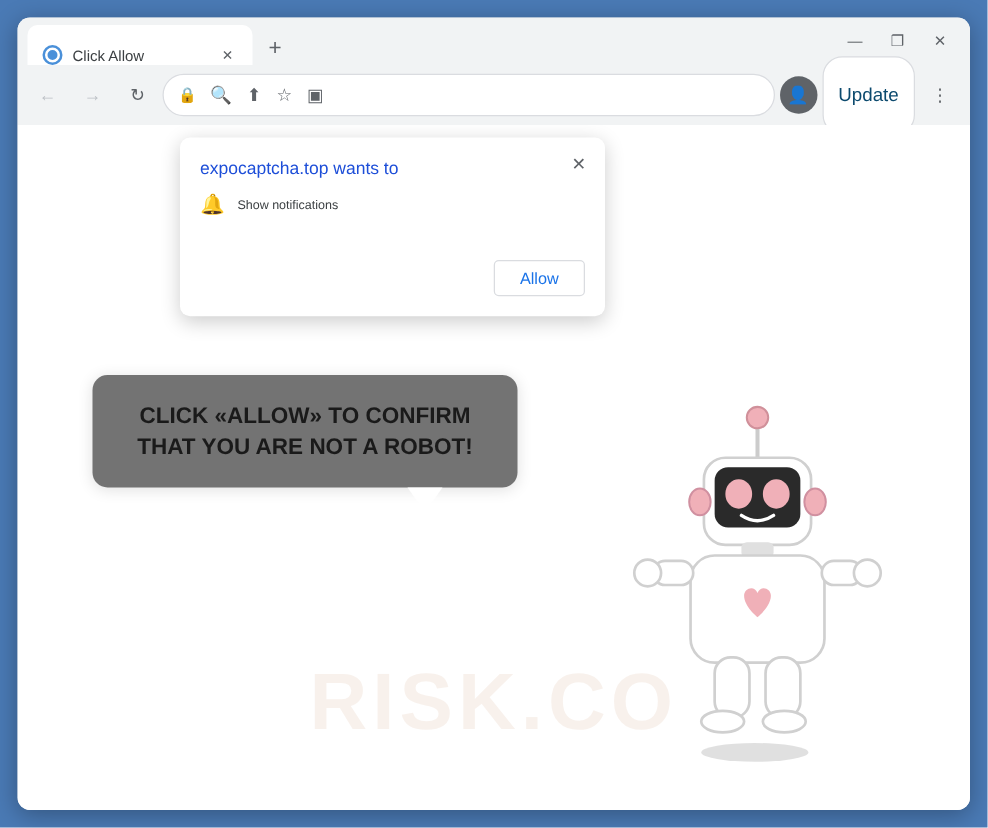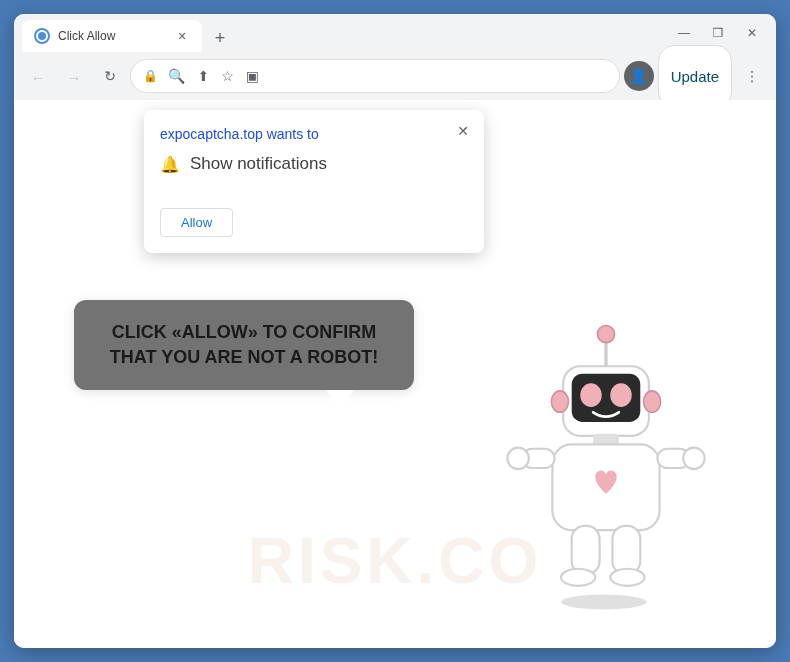--- a/index.html
+++ b/index.html
@@ -40,21 +40,21 @@
       align-items: flex-end;
       flex: 1;
       height: 100%;
     }
 
     .tab {
       background: #ffffff;
       border-radius: 8px 8px 0 0;
       height: 32px;
       display: flex;
-      align-items: center;
+      align-items: flex-end;
       padding: 0 12px;
       gap: 8px;
       min-width: 180px;
       max-width: 240px;
       position: relative;
     }
 
     .tab-favicon {
       width: 16px;
       height: 16px;
@@ -274,27 +274,27 @@
       gap: 10px;
       margin-bottom: 16px;
     }
 
     .bell-icon {
       font-size: 16px;
       color: #5f6368;
     }
 
     .permission-text {
-      font-size: 17px;
+      font-size: 10px;
       color: #3c4043;
     }
 
     .popup-buttons {
       display: flex;
-      justify-content: flex-start;
+      justify-content: flex-end;
       gap: 8px;
       margin-top: 34px;
     }
 
     .popup-btn {
       padding: 6px 20px;
       border-radius: 4px;
       font-size: 13px;
       cursor: pointer;
       border: none;

